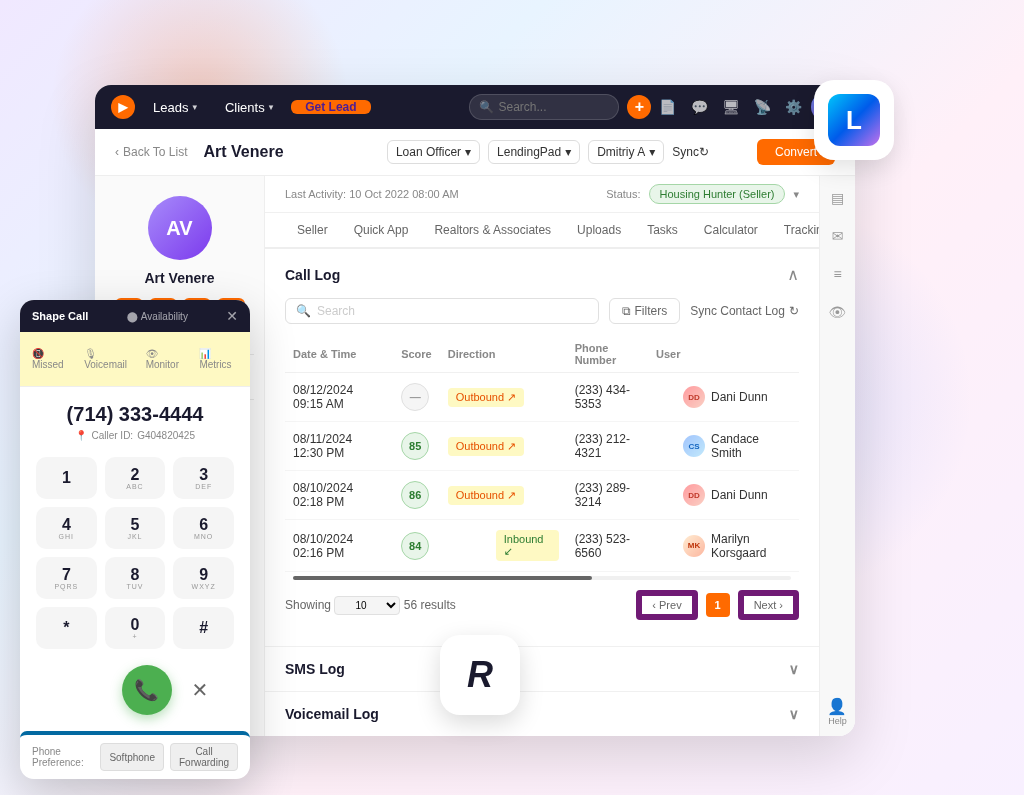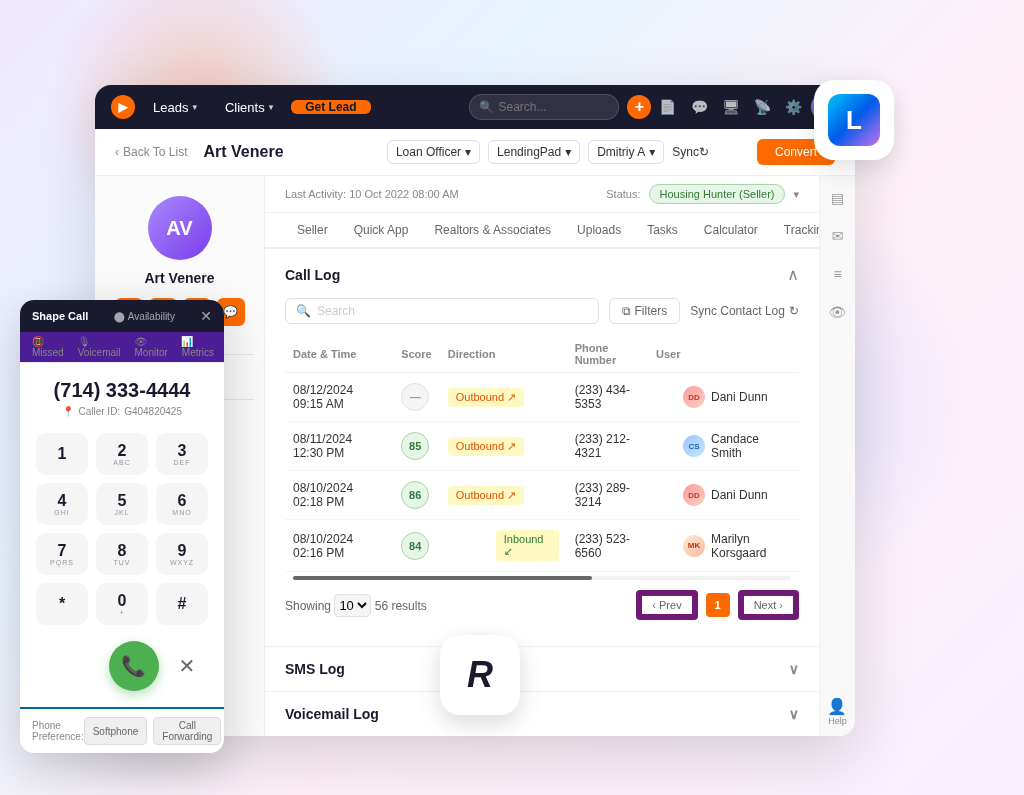--- a/index.html
+++ b/index.html
@@ -67,21 +67,21 @@
       display: flex; align-items: center; gap: 4px;
       color: #fff;
       font-size: 13px;
       padding: 6px 10px;
       border-radius: 6px;
       cursor: pointer;
     }
     .nav-chevron { font-size: 9px; opacity: 0.8; }
     .nav-get-lead {
       background: #ff6a00;
-      color: #0f172a;
+      color: #4c1d95;
       font-size: 12px;
       font-weight: 600;
       padding: 0 14px;
       border-radius: 6px;
       cursor: pointer;
       border: none;
     }
     .nav-spacer { flex: 1; }
     .nav-search-wrap {
       position: relative;
@@ -366,22 +366,22 @@
     .pagination-row {
       display: flex; align-items: center; justify-content: space-between;
       padding: 10px 0;
       font-size: 12px;
       color: #666;
     }
     .show-select {
       background: #f5f5f5;
       border: 1px solid #e0e0e0;
       border-radius: 4px;
-      padding: 2px 0;
-      font-size: 13px;
+      padding: 2px 16px;
+      font-size: 10px;
       cursor: pointer;
     }
     .page-nav {
       display: flex; align-items: center; gap: 8px;
     }
     .page-btn {
       padding: 3px 10px;
       border: 6px solid #701a75;
       border-radius: 4px;
       font-size: 11px;
@@ -427,21 +427,21 @@
       color: #999;
       font-size: 14px;
       cursor: pointer;
       padding: 4px;
     }
 
     
     .dialer-widget {
       position: absolute;
       top: 300px; left: 20px;
-      width: 204px;
+      width: 230px;
       background: white;
       border-radius: 14px;
       box-shadow: 0 16px 48px rgba(0,0,0,0.2);
       overflow: hidden;
       z-index: 10;
     }
     .dialer-header {
       background: #1a1a2e;
       padding: 8px 12px;
       display: flex;
@@ -526,25 +526,26 @@
       cursor: pointer;
       box-shadow: 0 4px 12px rgba(76,175,80,0.4);
     }
     .cancel-x {
       color: #666;
       font-size: 20px;
       cursor: pointer;
     }
 
     .dialer-footer {
-      border-top: 2px solid #0369a1;
+      border-top: 4px solid #0369a1;
       padding: 8px 12px;
       display: flex;
       justify-content: space-between;
       align-items: center;
+      border-radius: 7px;
     }
     .phone-pref-label {
       font-size: 10px;
       color: #888;
     }
     .phone-pref-btns {
       display: flex; gap: 6px;
     }
     .pref-btn {
       font-size: 10px;
@@ -868,21 +869,21 @@
 
 <div class="dialer-widget">
   <div class="dialer-header">
     <span class="dialer-brand">Shape Call</span>
     <div class="dialer-tabs">
       <span class="dialer-tab">⬤ <span>Availability</span></span>
     </div>
     <span class="dialer-close">✕</span>
   </div>
 
-  <div style="background:#4c1d95;border-bottom:1px solid #eee;padding:4px 12px;display:flex;gap:14px;">
+  <div style="background:#fef9c3;border-bottom:1px solid #eee;padding:16px 12px;display:flex;gap:14px;">
     <span style="font-size:10px;color:#888;cursor:pointer;">
       <span>📵</span> <span>Missed</span>
     </span>
     <span style="font-size:10px;color:#888;cursor:pointer;">
       <span>🎙</span> <span>Voicemail</span>
     </span>
     <span style="font-size:10px;color:#888;cursor:pointer;">
       <span>👁</span> <span>Monitor</span>
     </span>
     <span style="font-size:10px;color:#888;cursor:pointer;">

